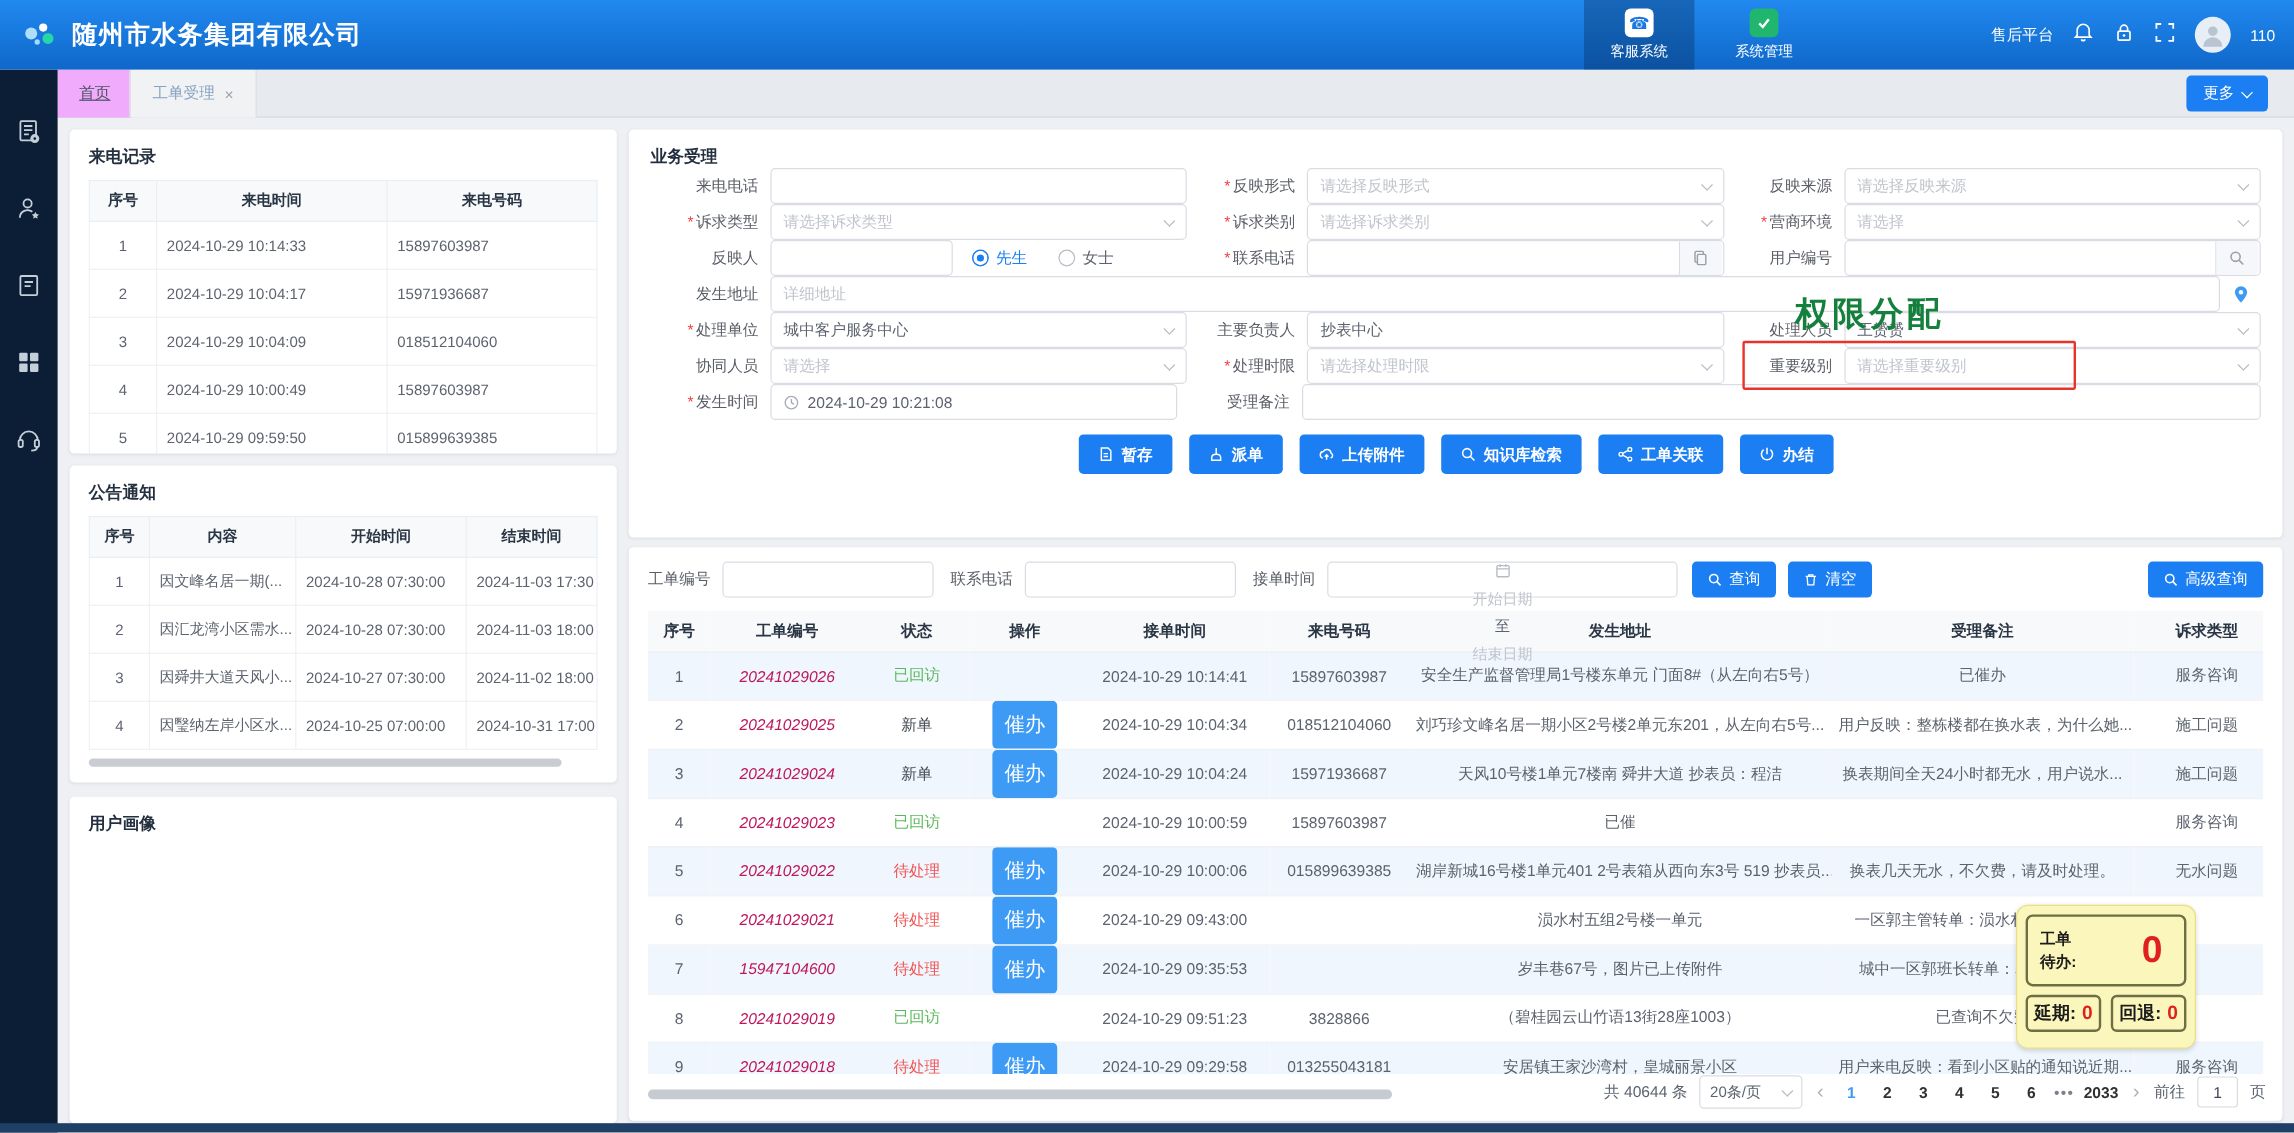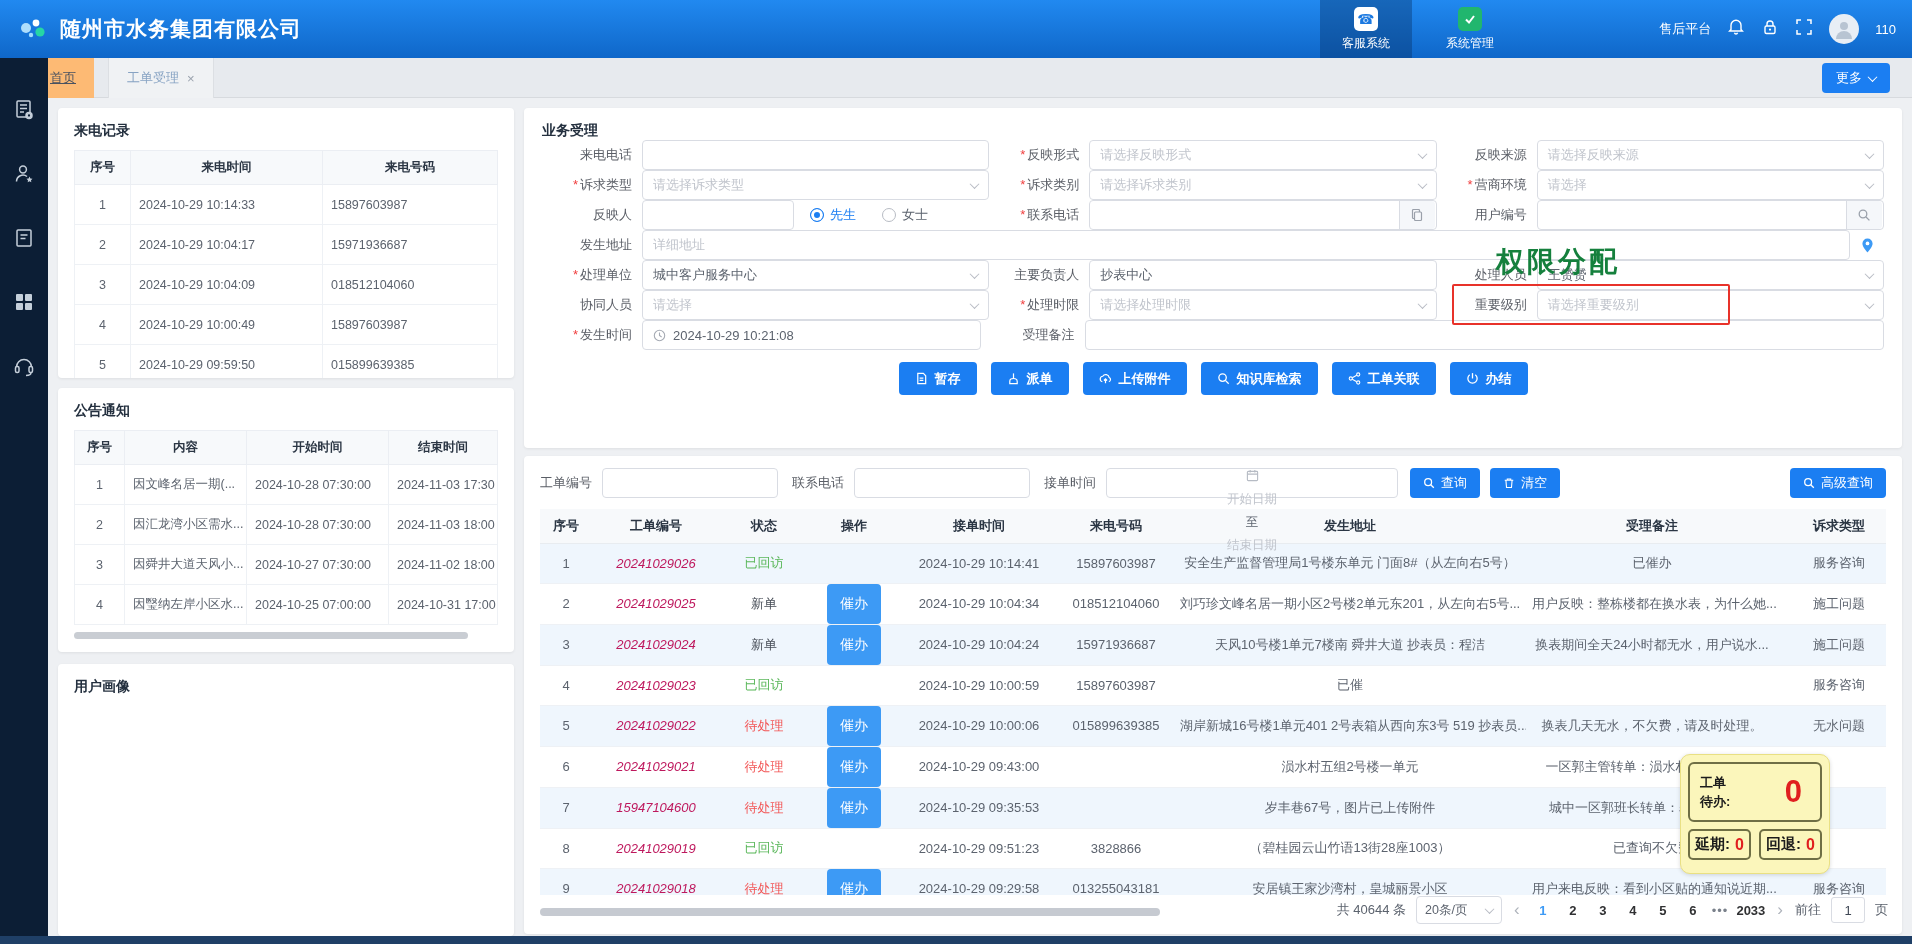--- a/index.html
+++ b/index.html
@@ -22,21 +22,21 @@
   .hright { position:absolute; right:16px; top:0; height:58px; display:flex; align-items:center; gap:16px; }
   .hright .txt { color:#fff; font-size:13px; }
   .avatar { width:30px; height:30px; border-radius:50%; background:#e8eef5; overflow:hidden;
     display:flex; align-items:center; justify-content:center; }
 
   
   .tabbar { position:absolute; left:0; top:58px; width:1912px; height:40px; background:#e7eaee;
     border-bottom:1px solid #d7dade; z-index:30; }
   .tab { position:absolute; top:0; height:40px; display:flex; align-items:center; gap:8px;
     padding:0 18px; font-size:13px; cursor:pointer; }
-  .tab-home { left:32px; background:#fdba74; color:#4a5260;text-decoration:underline; }
+  .tab-home { left:48px; background:#f0abfc; color:#4a5260;text-decoration:underline; }
   .tab-current { left:108px; background:#f0f2f4; color:#87a3c3; border-left:1px solid #dcdfe3; border-right:1px solid #dcdfe3; }
   .tab-close { color:#9aa2ad; font-size:13px; }
   .more-btn { position:absolute; right:22px; top:5px; height:30px; padding:0 14px; background:#1b7ef2;
     color:#fff; font-size:13px; border:none; border-radius:4px; display:flex; align-items:center; gap:7px; cursor:pointer; }
   .chev { display:inline-block; width:7px; height:7px; border-right:1.6px solid currentColor;
     border-bottom:1.6px solid currentColor; transform:rotate(45deg) translate(-1px,-1px); }
 
   
   .sidebar { position:absolute; left:0; top:58px; width:48px; height:886px; background:#0c1e35;
     display:flex; flex-direction:column; align-items:center; padding-top:40px; gap:40px; z-index:35; }
@@ -99,21 +99,21 @@
     border-bottom:1px solid #e8ecf0; text-align:center; white-space:nowrap; }
   table.orders td { height:40px; font-size:13px; color:#5c636e; border-bottom:1px solid #eef1f5;
     text-align:center; white-space:nowrap; overflow:hidden; padding:0 6px; }
   table.orders tr.odd td { background:#eff6fd; }
   td.cell-left { text-align:left; padding:0 10px;margin-left:45px; }
   .lnk { color:#be185d; cursor:pointer;font-style:italic; }
   .st-green { color:#5cb85c; }
   .st-red { color:#f25555; }
   .st-dark { color:#474d57; }
   .urge-btn { width:54px; height:40px; background:#3d9af5; color:#fff; border:none; border-radius:4px;
-    font-size:14px; cursor:pointer; }
+    font-size:17px; cursor:pointer; }
   .table-hscroll { position:absolute; left:16px; top:452px; width:620px; height:8px; background:#c6cad1; border-radius:4px; }
   .pager { position:absolute; right:14px; bottom:10px; display:flex; align-items:center; gap:10px; font-size:13px; color:#5c636e; }
   .psize { width:86px; height:28px; border:1px solid #d9dce3; border-radius:4px; display:flex;
     align-items:center; padding:0 8px; color:#5c636e; font-size:12.5px; background:#fff; }
   .psize .caret-r { margin-left:auto; color:#b8bcc4; }
   .parrow { color:#aeb3bb; font-size:17px; padding:0 2px; cursor:pointer; }
   .pnum { min-width:22px; text-align:center; color:#303133; cursor:pointer; font-weight:bold; }
   .pnum.active { color:#3d9af5; }
   .pdots { color:#7a8violet; color:#7a818b; letter-spacing:1px; }
   .goto-input { width:34px; height:26px; border:1px solid #d9dce3; border-radius:3px; text-align:center;

